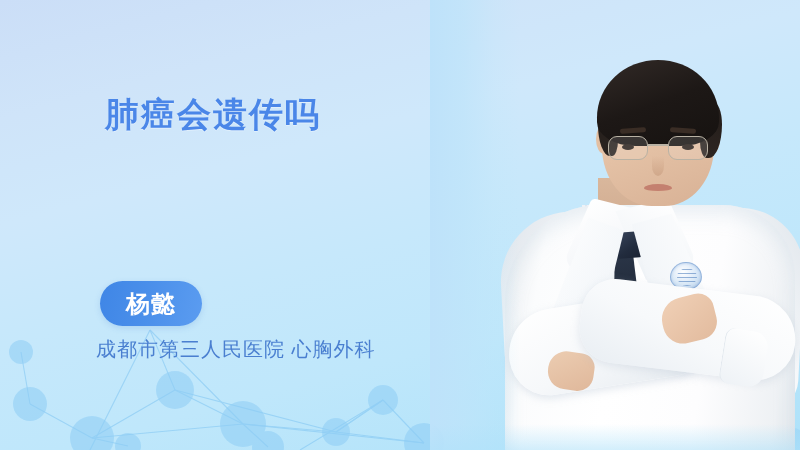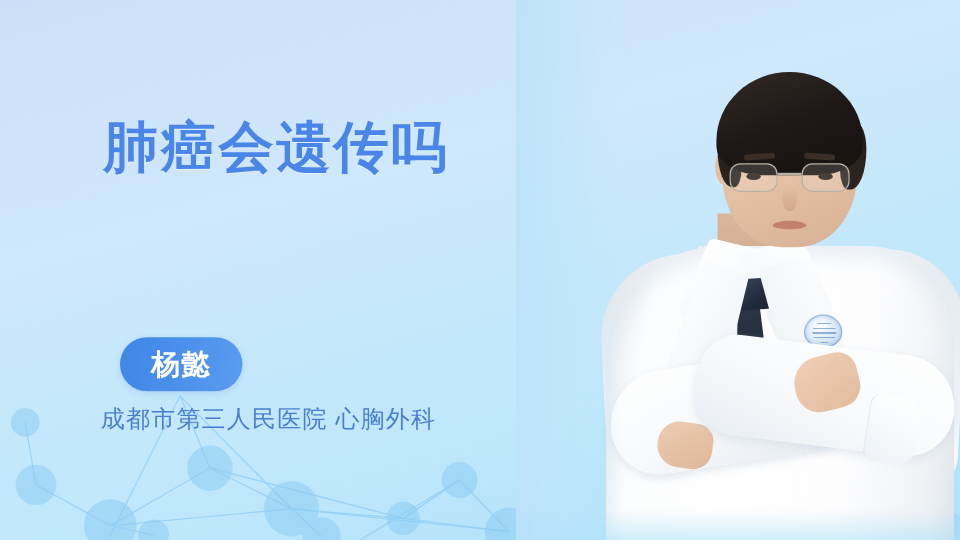--- a/index.html
+++ b/index.html
@@ -27,22 +27,22 @@
   
   #network {
     position:absolute; left:0; top:0;
     width:800px; height:450px;
     pointer-events:none;
   }
 
   
   #title {
     position:absolute;
-    left:86px; top:92px;
-    font-size:46px;
+    left:105px; top:92px;
+    font-size:34px;
     font-weight:bold;
     letter-spacing:2px;
     color:#4a86e8;
     white-space:nowrap;
     text-shadow:0 1px 0 rgba(255,255,255,.35);
   }
 
   #badge {
     position:absolute;
     left:100px; top:281px;
@@ -64,21 +64,21 @@
   }
   #badge .dr-title {
     color:#f2f7ff;
     font-size:19px;
     font-weight:normal;
     letter-spacing:1px;
   }
 
   #affiliation {
     position:absolute;
-    left:84px; top:336px;
+    left:96px; top:336px;
     font-size:20px;
     color:#4a7fd0;
     letter-spacing:1px;
     white-space:nowrap;
   }
 
   
   #doctor {
     position:absolute;
     left:430px; top:0;

